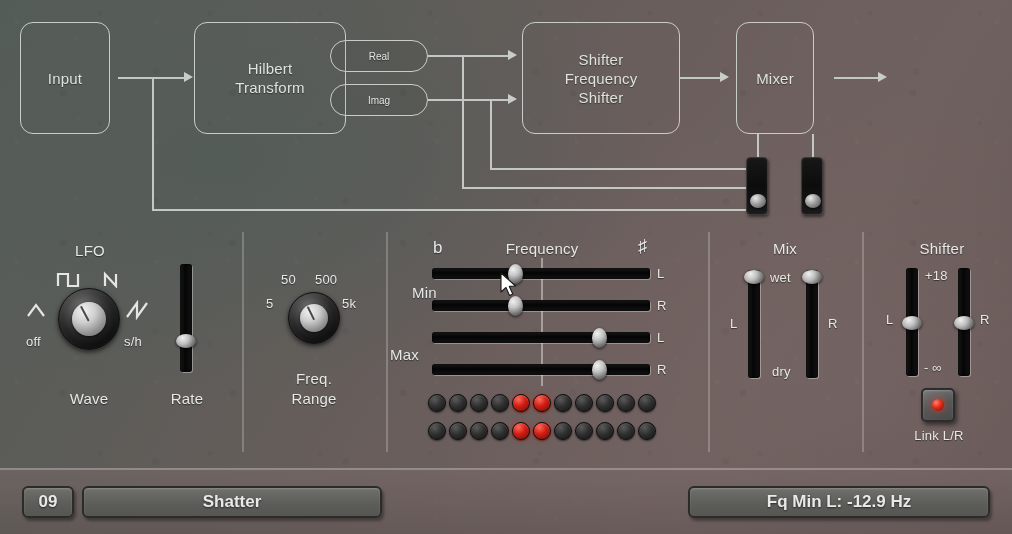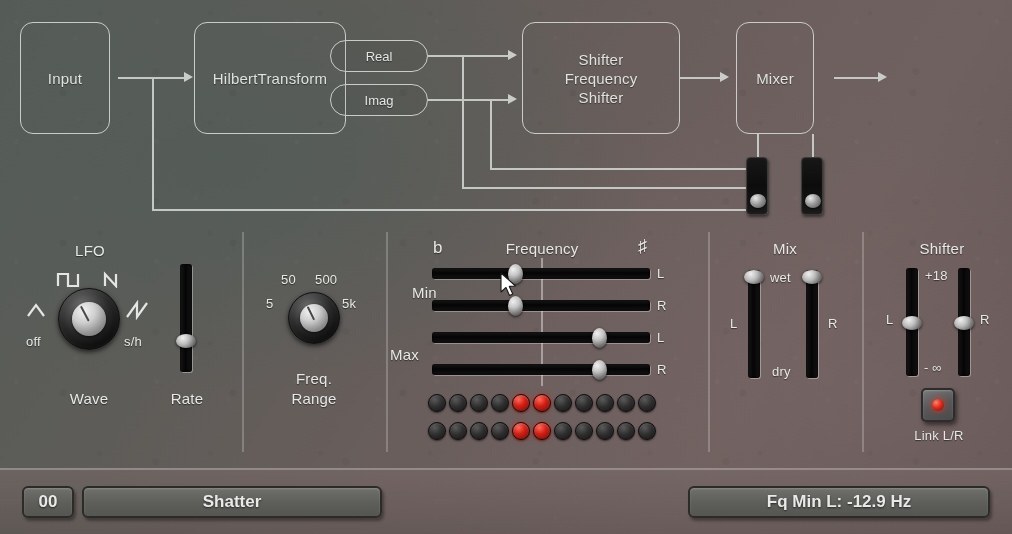--- a/index.html
+++ b/index.html
@@ -44,21 +44,21 @@
     text-align:center;
     display:flex; align-items:center; justify-content:center;
     letter-spacing:.2px;
     text-shadow: 0 1px 1px rgba(0,0,0,.45);
   }
   .pill {
     position:absolute;
     border:1.4px solid #c9cdc9;
     border-radius:16px;
     color:#e2e6e2;
-    font-size:13px;
+    font-size:10px;
     display:flex; align-items:center; justify-content:center;
     background: rgba(0,0,0,0.04);
     text-shadow: 0 1px 1px rgba(0,0,0,.45);
   }
   .wire { position:absolute; background:#c4c8c4; }
   .wire.h { height:1.6px; }
   .wire.v { width:1.6px; }
   .arrow {
     position:absolute; width:0; height:0;
     border-top:5px solid transparent;
@@ -195,21 +195,21 @@
 <body>
 
 <div id="app">
 
   <div id="diagram">
 
     <div class="dbox" style="left:20px; top:22px; width:90px; height:112px;">
       <span>Input</span>
     </div>
 
-    <div class="dbox" style="left:194px; top:22px; width:152px; height:112px; flex-direction:row;">
+    <div class="dbox" style="left:194px; top:22px; width:152px; height:112px; flex-direction:column;">
       <span>Hilbert</span>
       <span>Transform</span>
     </div>
 
     <div class="pill" style="left:330px; top:40px; width:98px; height:32px;">
       <span>Real</span>
     </div>
 
     <div class="pill" style="left:330px; top:84px; width:98px; height:32px;">
       <span>Imag</span>
@@ -402,21 +402,21 @@
       <div class="hnd" style="top:48px;"></div>
     </div>
 
     <div class="linkbtn" style="left:921px; top:160px;">
       <div class="dot"></div>
     </div>
     <div class="lbl ctr sm" style="left:892px; top:200px; width:94px;">Link L/R</div>
   </div>
 
   <div id="status">
-    <div class="field" style="left:22px; top:16px; width:52px; height:32px;">00</div>
+    <div class="field" style="left:22px; top:16px; width:52px; height:32px;">09</div>
     <div class="field" style="left:82px; top:16px; width:300px; height:32px;">Shatter</div>
     <div class="field" style="left:688px; top:16px; width:302px; height:32px;">Fq Min L: -12.9 Hz</div>
   </div>
 
   <svg id="cursor" viewBox="0 0 18 26" style="left:500px; top:272px;">
     <polygon points="1,1 1,20 6,15.5 9.5,23.5 12.8,22 9.3,14.4 15.5,14" fill="#ffffff" stroke="#1a1a1a" stroke-width="1.1" stroke-linejoin="round"></polygon>
   </svg>
 
 </div>
 

